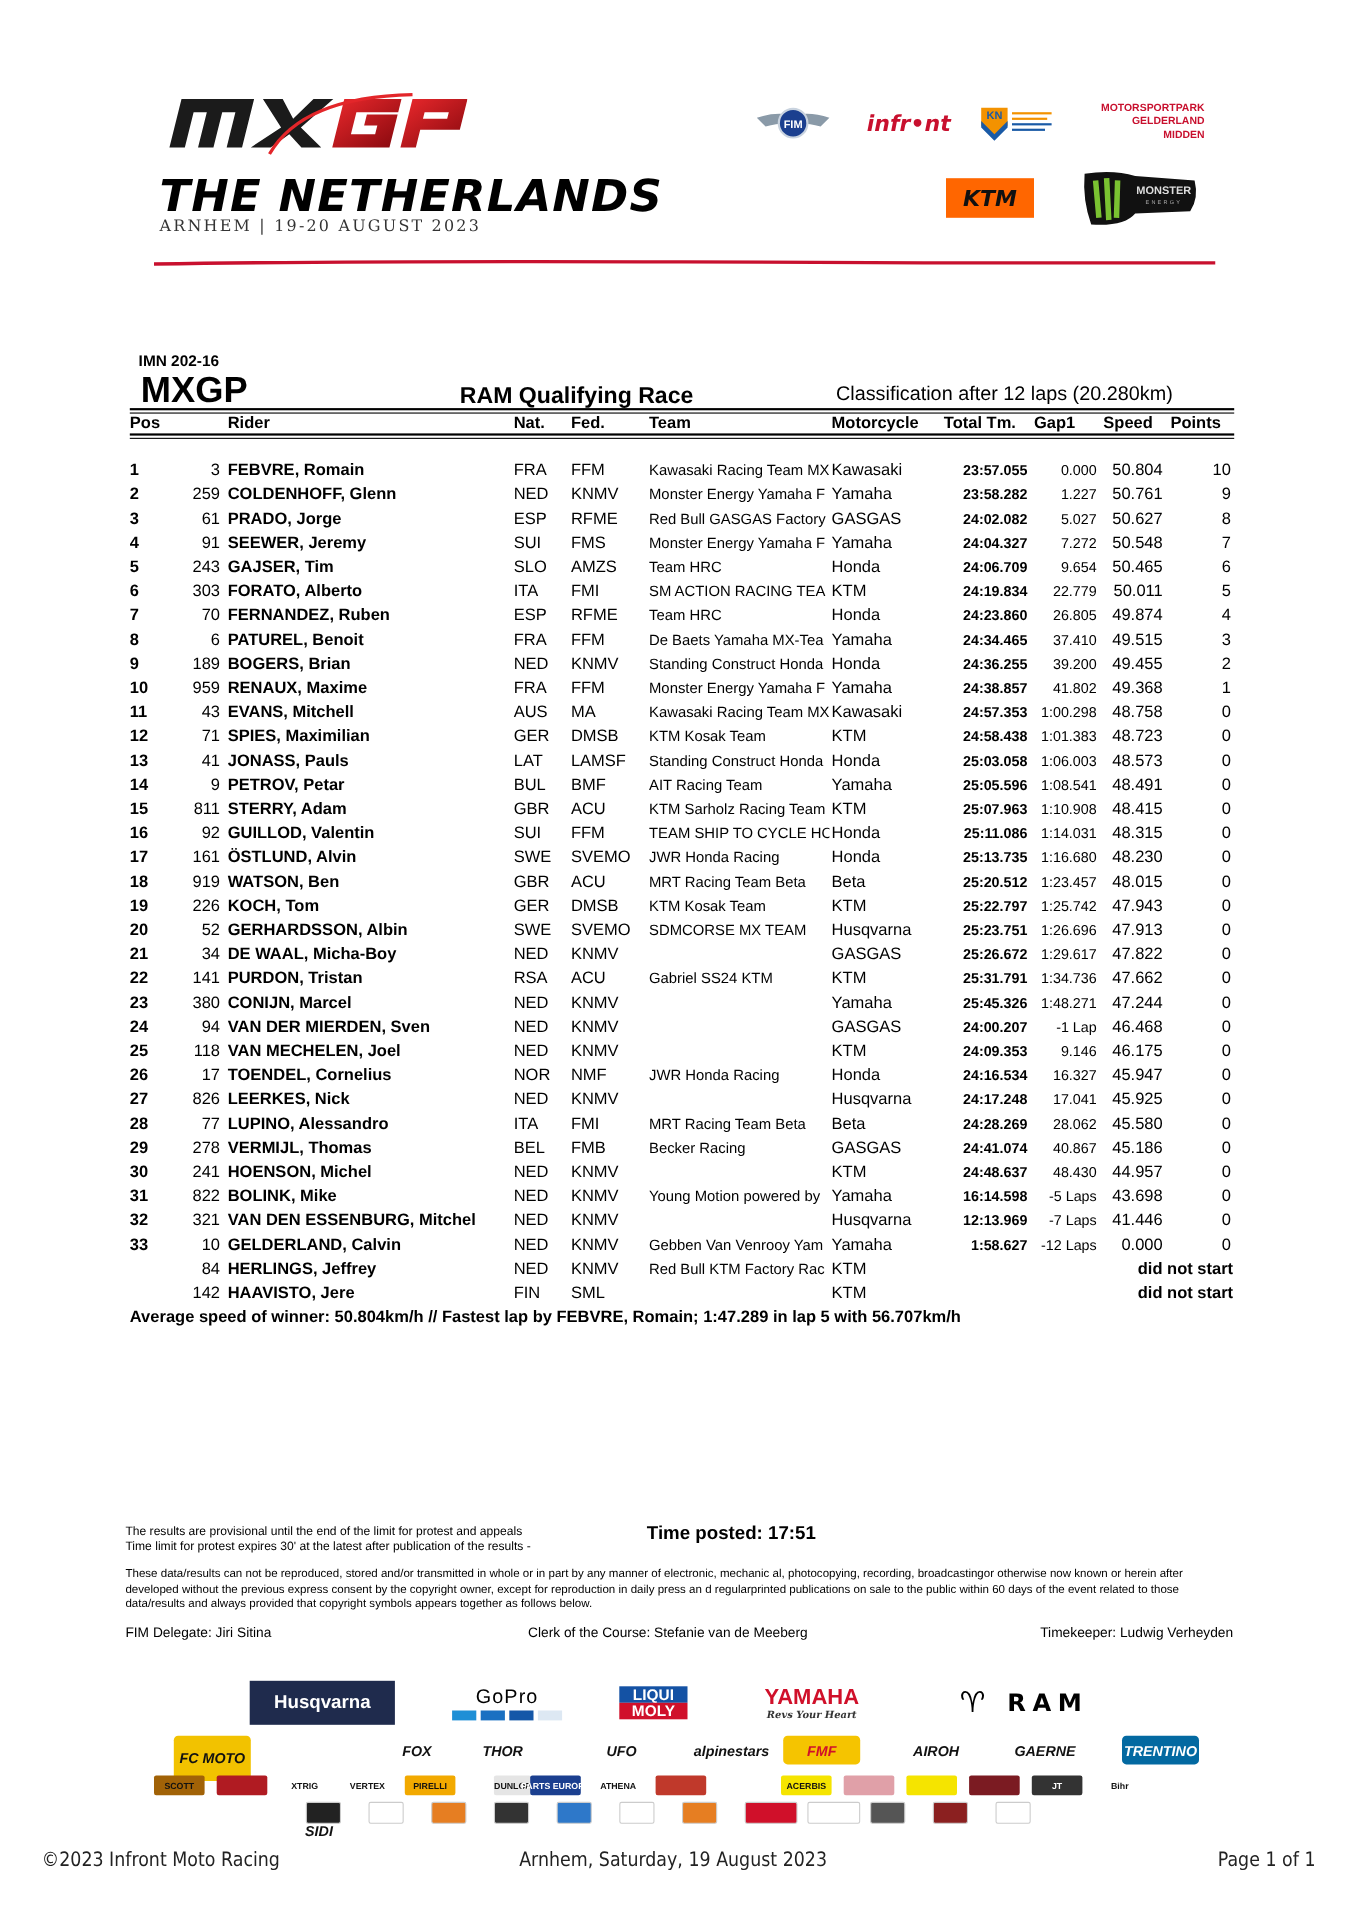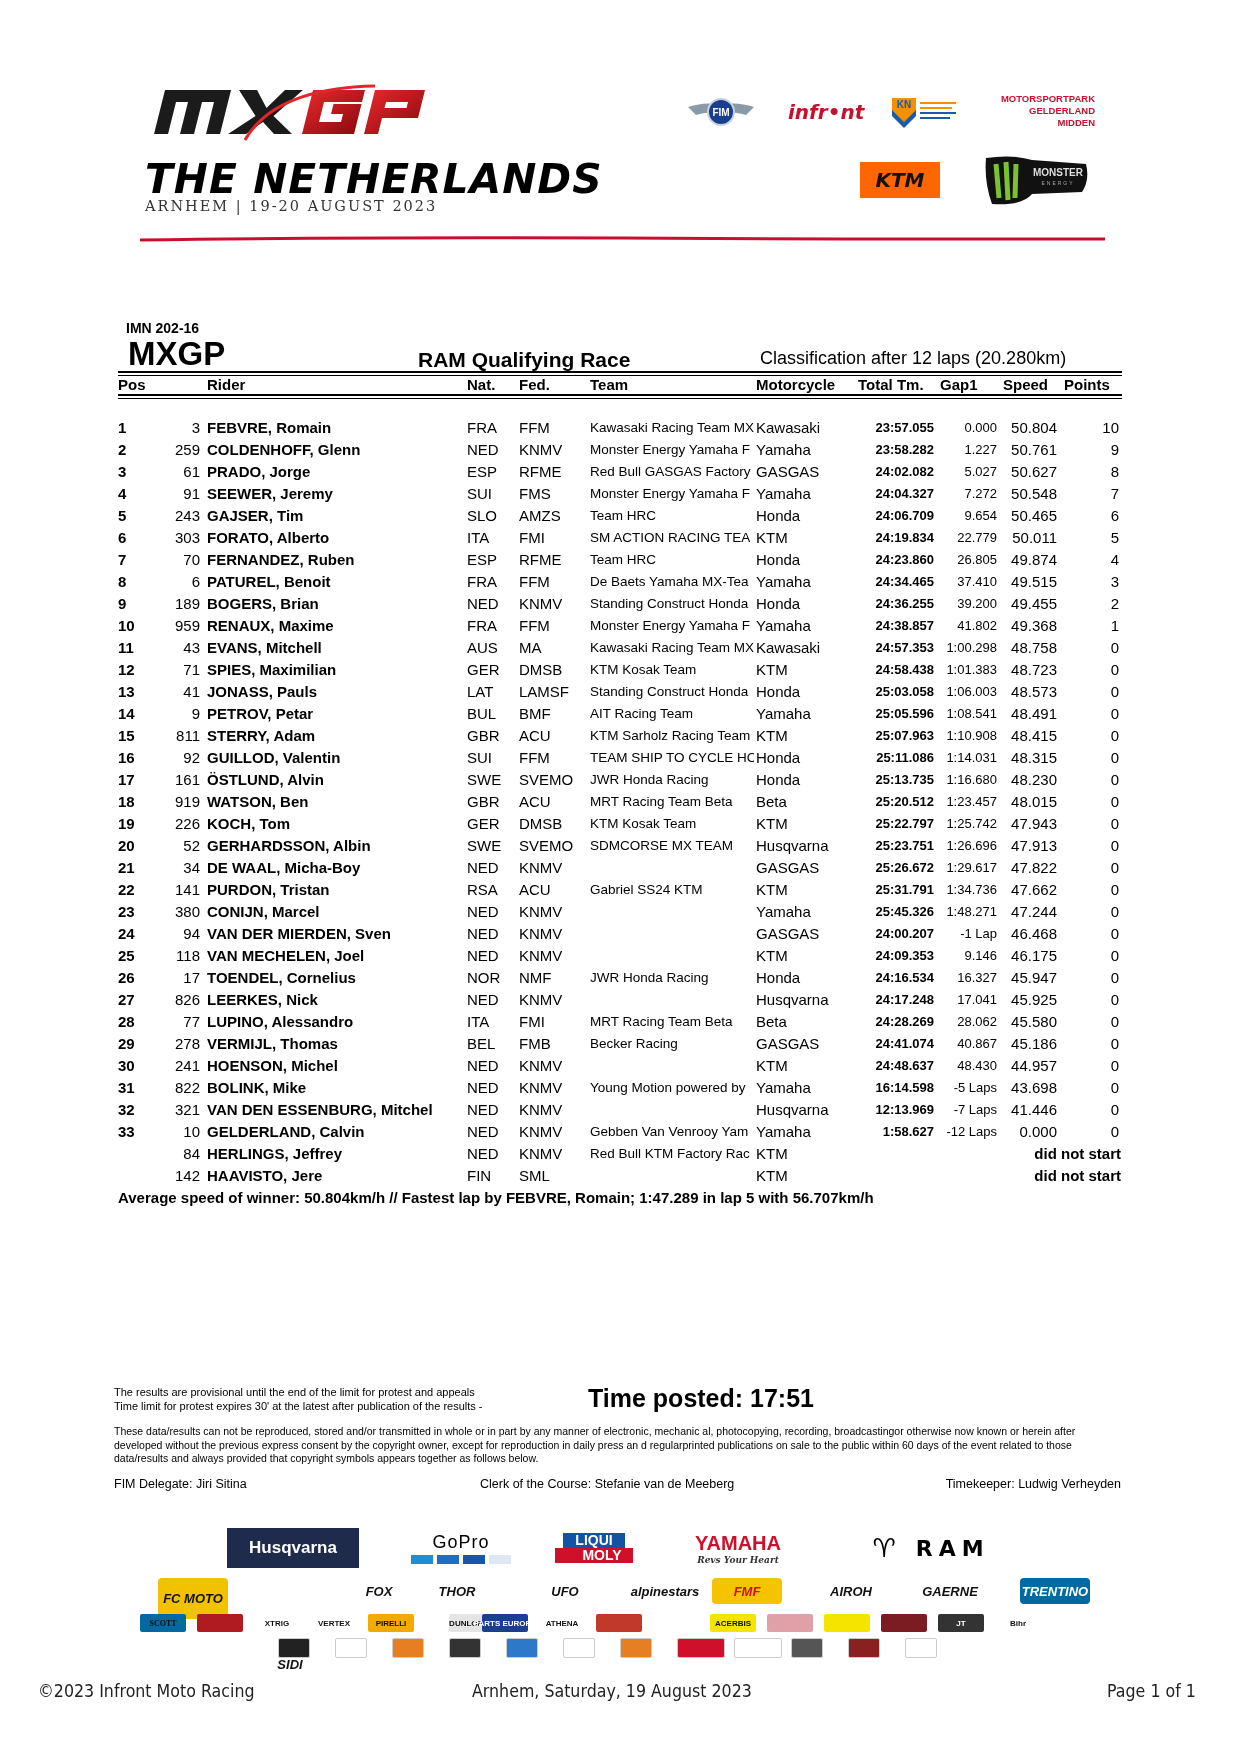--- a/index.html
+++ b/index.html
@@ -42,21 +42,21 @@
   .c-tot { right:306px; text-align:right; font-weight:bold; font-size:13px; }
   .c-gap { right:243px; text-align:right; font-size:13px; }
   .c-spd { right:183px; text-align:right; }
   .c-pts { right:121px; text-align:right; }
   .c-dns { right:119px; text-align:right; font-weight:bold; }
 
   .summary { left:118px; top:1189px; font-weight:bold; font-size:15px; white-space:nowrap; }
 
   
   .prov { left:114px; top:1385px; font-size:11px; line-height:14px; }
-  .posted { left:588px; top:1384px; font-weight:bold; font-size:25px; }
+  .posted { left:588px; top:1384px; font-weight:bold; font-size:17px; }
   .copyright-notice { left:114px; top:1425px; width:1010px; font-size:10.5px; line-height:13.5px; }
   .officials { top:1477px; font-size:12.5px; white-space:nowrap; }
 
   
   .sp { position:absolute; display:flex; align-items:center; justify-content:center; font-weight:bold; white-space:nowrap; }
   .sp-row1 { top:1528px; height:40px; }
   .sp-small { height:18px; font-size:8px; border-radius:2px; }
 
   .pagefoot { top:1680px; font-size:18px; font-family:"DejaVu Sans", sans-serif; transform:scaleX(0.88); transform-origin:left; white-space:nowrap; color:#222; }
 </style>
@@ -602,21 +602,21 @@
     <span style="font-size:18px;font-weight:normal;letter-spacing:1px;text-align:center;">GoPro</span>
     <span style="display:flex;gap:4px;margin-top:2px;">
       <i style="width:22px;height:9px;background:#1e8fd6;"></i>
         <i style="width:22px;height:9px;background:#1a70c2;"></i>
         <i style="width:22px;height:9px;background:#1557a8;"></i>
         <i style="width:22px;height:9px;background:#dde8f3;"></i>
     </span>
   </div>
   <div class="sp sp-row1" style="left:563px;width:62px;flex-direction:column;font-size:14px;line-height:15px;">
     <span style="background:#1452a4;color:#fff;width:100%;text-align:center;">LIQUI</span>
-    <span style="background:#d0102a;color:#fff;width:100%;text-align:center;padding-left:16px;">MOLY</span>
+    <span style="background:#d0102a;color:#fff;width:100%;text-align:center;">MOLY</span>
   </div>
   <div class="sp sp-row1" style="left:676px;width:124px;flex-direction:column;color:#d0102a;">
     <span style="font-size:20px;">YAMAHA</span>
     <span style="font-size:9px;font-style:italic;color:#333;font-family:'DejaVu Serif',serif;">Revs Your Heart</span>
   </div>
   <div class="sp sp-row1" style="left:846px;width:170px;font-size:22px;letter-spacing:6px;font-family:'DejaVu Sans',sans-serif;">
     <span style="font-size:26px;margin-right:14px;">♈</span>
       <span>RAM</span>
   </div>
 
@@ -626,21 +626,21 @@
       <div class="sp" style="top: 1578px; height: 26px; left: 364px; width: 30px; background: rgb(255, 255, 255); color: rgb(17, 17, 17); font-size: 13px; font-style: italic; border-radius: 4px;">FOX</div>
       <div class="sp" style="top: 1578px; height: 26px; left: 422px; width: 70px; background: rgb(255, 255, 255); color: rgb(17, 17, 17); font-size: 13px; font-style: italic; border-radius: 4px;">THOR</div>
       <div class="sp" style="top: 1578px; height: 26px; left: 530px; width: 70px; background: rgb(255, 255, 255); color: rgb(17, 17, 17); font-size: 13px; font-style: italic; border-radius: 4px;">UFO</div>
       <div class="sp" style="top: 1578px; height: 26px; left: 630px; width: 70px; background: rgb(255, 255, 255); color: rgb(17, 17, 17); font-size: 13px; font-style: italic; border-radius: 4px;">alpinestars</div>
       <div class="sp" style="top: 1578px; height: 26px; left: 712px; width: 70px; background: rgb(245, 196, 0); color: rgb(208, 16, 42); font-size: 13px; font-style: italic; border-radius: 4px;">FMF</div>
       <div class="sp" style="top: 1578px; height: 26px; left: 816px; width: 70px; background: rgb(255, 255, 255); color: rgb(17, 17, 17); font-size: 13px; font-style: italic; border-radius: 4px;">AIROH</div>
       <div class="sp" style="top: 1578px; height: 26px; left: 915px; width: 70px; background: rgb(255, 255, 255); color: rgb(17, 17, 17); font-size: 13px; font-style: italic; border-radius: 4px;">GAERNE</div>
       <div class="sp" style="top: 1578px; height: 26px; left: 1020px; width: 70px; background: #0369a1; color: rgb(255, 255, 255); font-size: 13px; font-style: italic; border-radius: 4px;">TRENTINO</div>
     </div>
   <div id="sp-row3">
-      <div class="sp sp-small" style="top: 1614px; left: 140px; width: 46px; background: #0369a1; color: rgb(17, 17, 17); font-family: Liberation Serif, serif;">SCOTT</div>
+      <div class="sp sp-small" style="top: 1614px; left: 140px; width: 46px; background: #a16207; color: rgb(17, 17, 17);">SCOTT</div>
       <div class="sp sp-small" style="top: 1614px; left: 197px; width: 46px; background: rgb(176, 27, 34); color: rgb(255, 255, 255);"></div>
       <div class="sp sp-small" style="top: 1614px; left: 254px; width: 46px; background: rgb(255, 255, 255); color: rgb(17, 17, 17);">XTRIG</div>
       <div class="sp sp-small" style="top: 1614px; left: 311px; width: 46px; background: rgb(255, 255, 255); color: rgb(17, 17, 17);">VERTEX</div>
       <div class="sp sp-small" style="top: 1614px; left: 368px; width: 46px; background: rgb(242, 169, 0); color: rgb(17, 17, 17);">PIRELLI</div>
       <div class="sp sp-small" style="top: 1614px; left: 449px; width: 34px; background: #e5e5e5; color: rgb(17, 17, 17);">DUNLOP</div>
       <div class="sp sp-small" style="top: 1614px; left: 482px; width: 46px; background: rgb(27, 63, 143); color: rgb(255, 255, 255);">PARTS EUROPE</div>
       <div class="sp sp-small" style="top: 1614px; left: 539px; width: 46px; background: rgb(255, 255, 255); color: rgb(17, 17, 17);">ATHENA</div>
       <div class="sp sp-small" style="top: 1614px; left: 596px; width: 46px; background: rgb(192, 57, 43); color: rgb(255, 255, 255);"></div>
       <div class="sp sp-small" style="top: 1614px; left: 653px; width: 46px; background: rgb(255, 255, 255); color: rgb(17, 17, 17);"></div>
       <div class="sp sp-small" style="top: 1614px; left: 710px; width: 46px; background: rgb(245, 228, 0); color: rgb(17, 17, 17);">ACERBIS</div>

